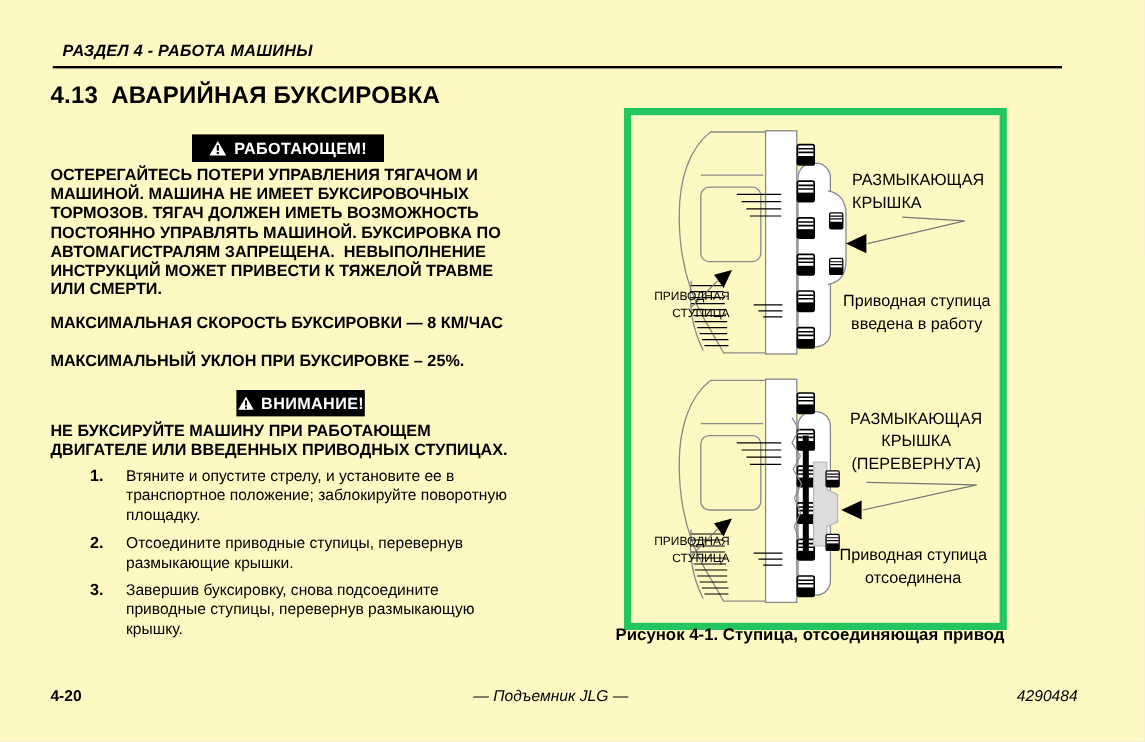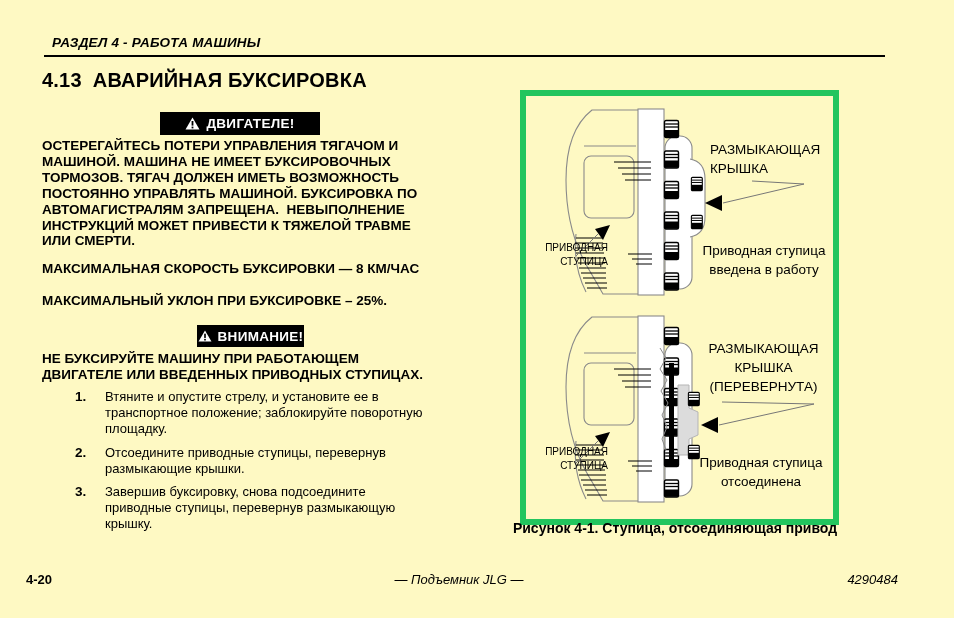--- a/index.html
+++ b/index.html
@@ -44,21 +44,21 @@
     <span>4.13</span>
       <span>АВАРИЙНАЯ БУКСИРОВКА</span>
   </div>
 
   <div class="abs warnbox" style="left:160px;top:112px;width:160px;height:23px;">
     <svg width="15" height="13" viewBox="0 0 15 13">
       <polygon points="7.5,0.5 14.5,12.5 0.5,12.5" fill="#ffffff"></polygon>
       <rect x="6.6" y="4" width="1.8" height="4.6" fill="#000000"></rect>
       <rect x="6.6" y="9.6" width="1.8" height="1.8" fill="#000000"></rect>
     </svg>
-    <span>ДВИГАТЕЛЕ!</span>
+    <span>РАБОТАЮЩЕМ!</span>
   </div>
   <div class="abs boldtext preline" style="left:42px;top:138px;">ОСТЕРЕГАЙТЕСЬ ПОТЕРИ УПРАВЛЕНИЯ ТЯГАЧОМ И
 МАШИНОЙ. МАШИНА НЕ ИМЕЕТ БУКСИРОВОЧНЫХ
 ТОРМОЗОВ. ТЯГАЧ ДОЛЖЕН ИМЕТЬ ВОЗМОЖНОСТЬ
 ПОСТОЯННО УПРАВЛЯТЬ МАШИНОЙ. БУКСИРОВКА ПО
 АВТОМАГИСТРАЛЯМ ЗАПРЕЩЕНА.&nbsp; НЕВЫПОЛНЕНИЕ
 ИНСТРУКЦИЙ МОЖЕТ ПРИВЕСТИ К ТЯЖЕЛОЙ ТРАВМЕ
 ИЛИ СМЕРТИ.</div>
 
   <div class="abs spec" style="left:42px;top:261px;">МАКСИМАЛЬНАЯ СКОРОСТЬ БУКСИРОВКИ — 8 КМ/ЧАС</div>
@@ -173,17 +173,17 @@
 КРЫШКА
 (ПЕРЕВЕРНУТА)</div>
     <div class="abs figlabel small preline tr" style="left:2px;top:349px;width:80px;">ПРИВОДНАЯ
 СТУПИЦА</div>
     <div class="abs figlabel preline tc" style="left:160px;top:357px;width:150px;">Приводная ступица
 отсоединена</div>
   </div>
 
   <div class="abs caption" style="left:480px;top:520px;width:390px;">Рисунок 4-1. Ступица, отсоединяющая привод</div>
 
-  <div class="abs foot b" style="left:26px;top:572px;text-align:right;">4-20</div>
+  <div class="abs foot b" style="left:42px;top:572px;text-align:right;">4-20</div>
   <div class="abs foot i tc" style="left:44px;top:572px;width:830px;">— Подъемник JLG —</div>
   <div class="abs foot i tr" style="left:700px;top:572px;width:198px;">4290484</div>
 
 </div>
 
 </body></html>

